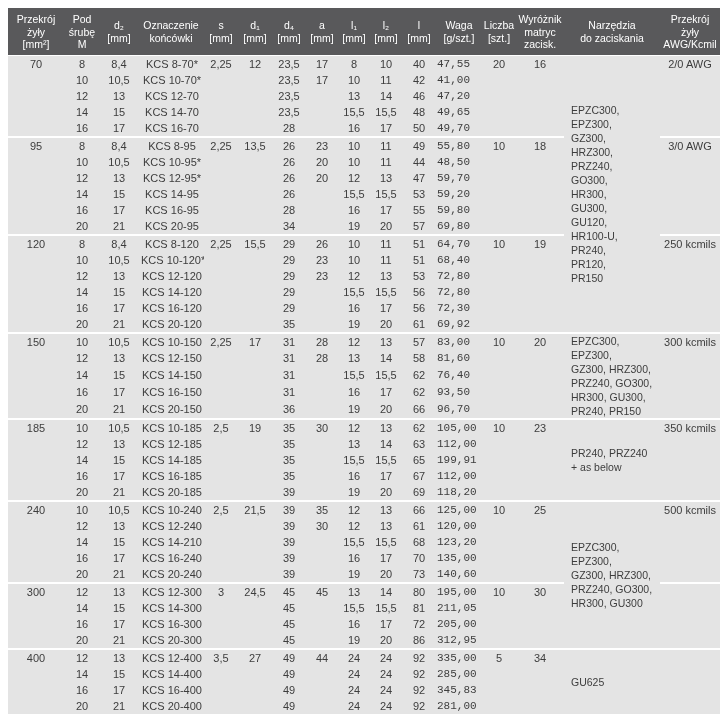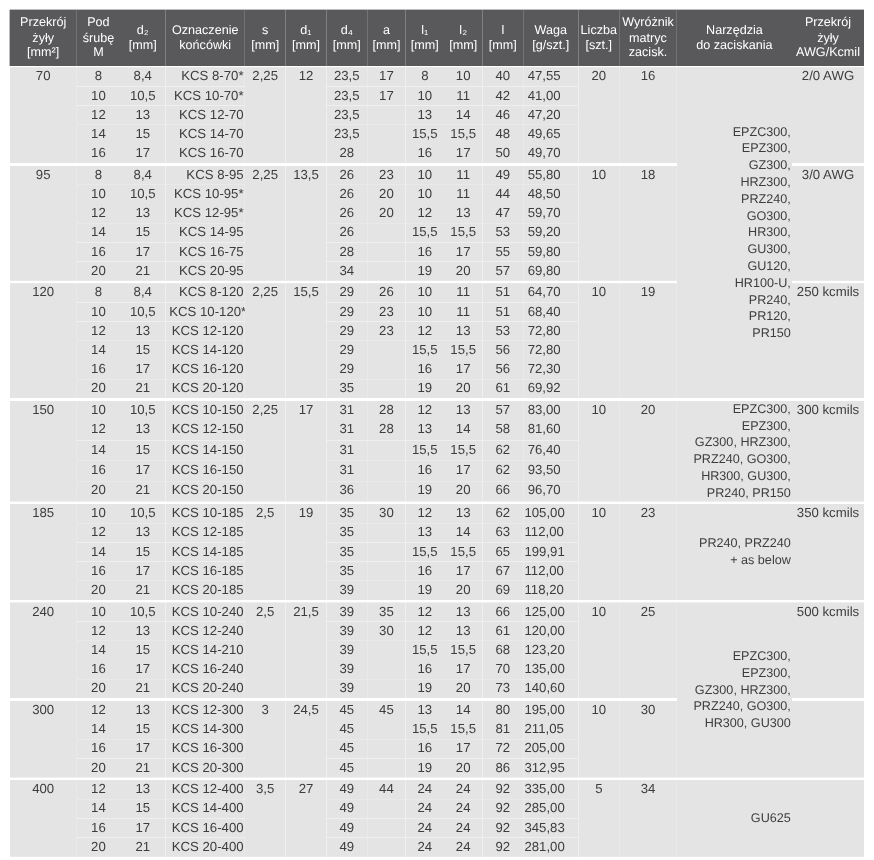--- a/index.html
+++ b/index.html
@@ -19,24 +19,24 @@
     font-weight:normal;font-size:10.5px;line-height:12.5px;
     padding:5px 1px 4px 1px;vertical-align:middle;text-align:center;
     white-space:pre-line;border-bottom:1px solid #ffffff;
   }
   tbody td{
     background:var(--row-bg,#e4e4e4);
     height:16px;line-height:16px;padding:0 1px;
     text-align:center;vertical-align:top;
     white-space:nowrap;overflow:hidden;
   }
-  tbody td.name{text-align:right;padding-left:3px;}
-  tbody td.waga{text-align:center;padding-right:12px;}
+  tbody td.name{text-align:center;padding-left:3px;}
+  tbody td.waga{text-align:center;padding-right:12px;font-family:Liberation Mono, monospace;}
   tbody td.tools{
-    text-align:right;vertical-align:middle;white-space:pre-line;
+    text-align:left;vertical-align:middle;white-space:pre-line;
     line-height:14px;padding-left:7px;font-size:10.5px;
   }
   tr.gsep td{border-top:2px solid var(--separator,#ffffff);}
 </style>
 </head>
 <body>
 
 <div class="wrap">
   <table>
     <colgroup>
@@ -216,21 +216,21 @@
           <td>26</td>
           <td></td>
           <td>15,5</td>
           <td>15,5</td>
           <td>53</td>
           <td class="waga">59,20</td>
         </tr>
         <tr>
           <td>16</td>
           <td>17</td>
-          <td class="name">KCS 16-75</td>
+          <td class="name">KCS 16-95</td>
           <td>28</td>
           <td></td>
           <td>16</td>
           <td>17</td>
           <td>55</td>
           <td class="waga">59,80</td>
         </tr>
         <tr>
           <td>20</td>
           <td>21</td>

